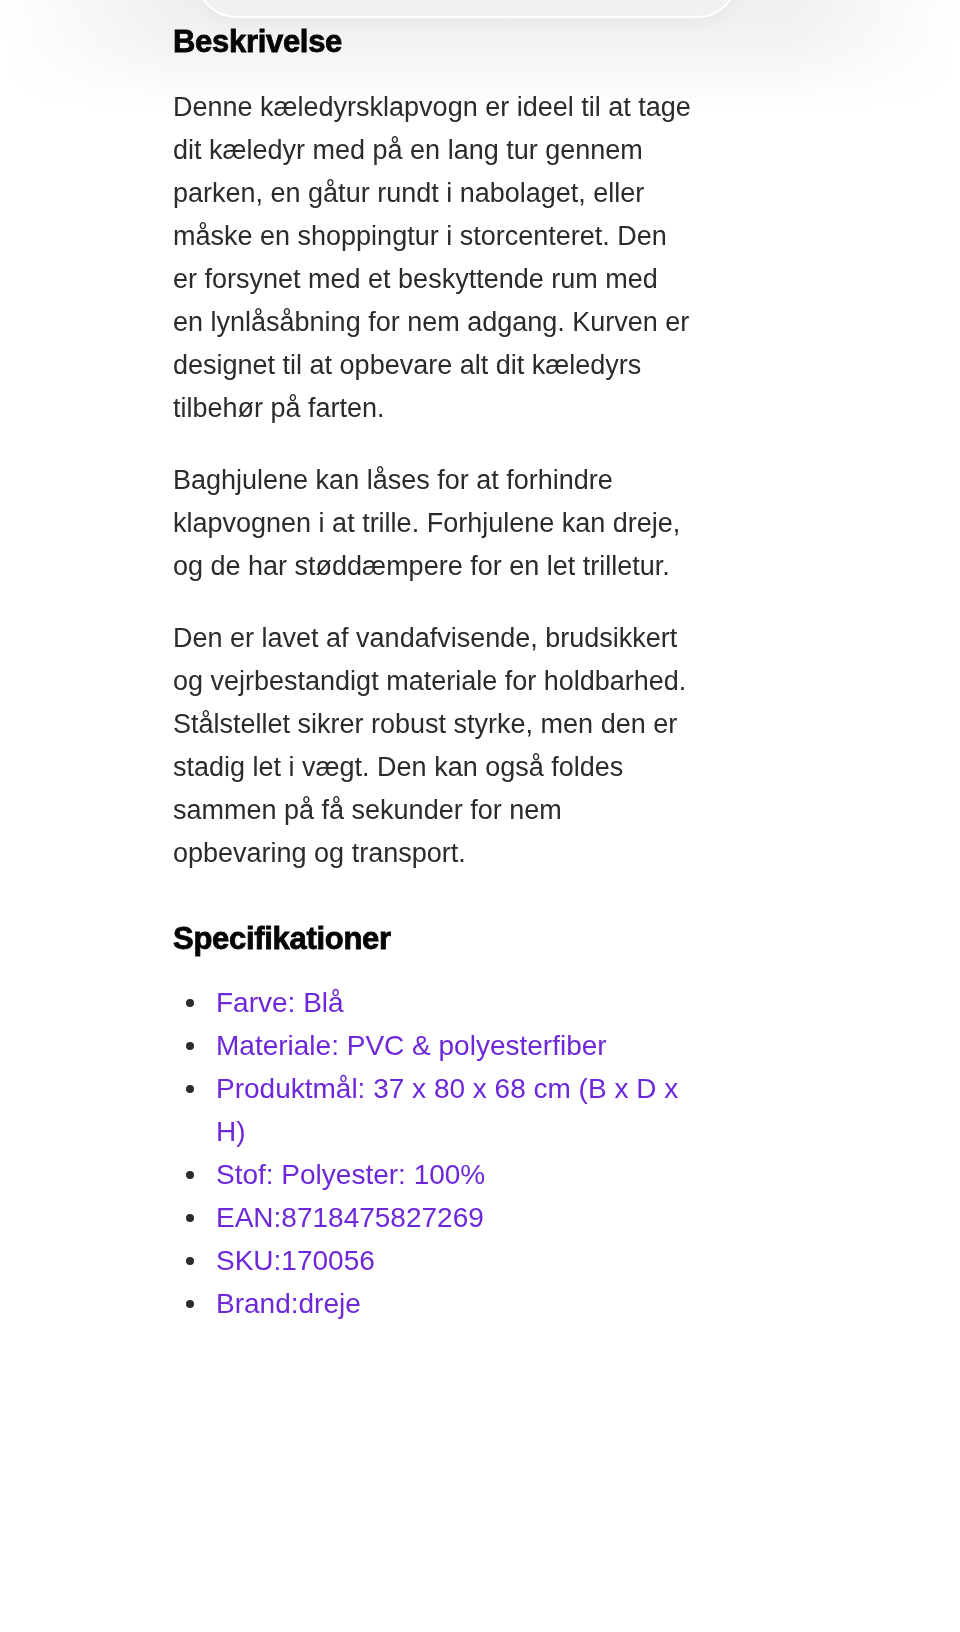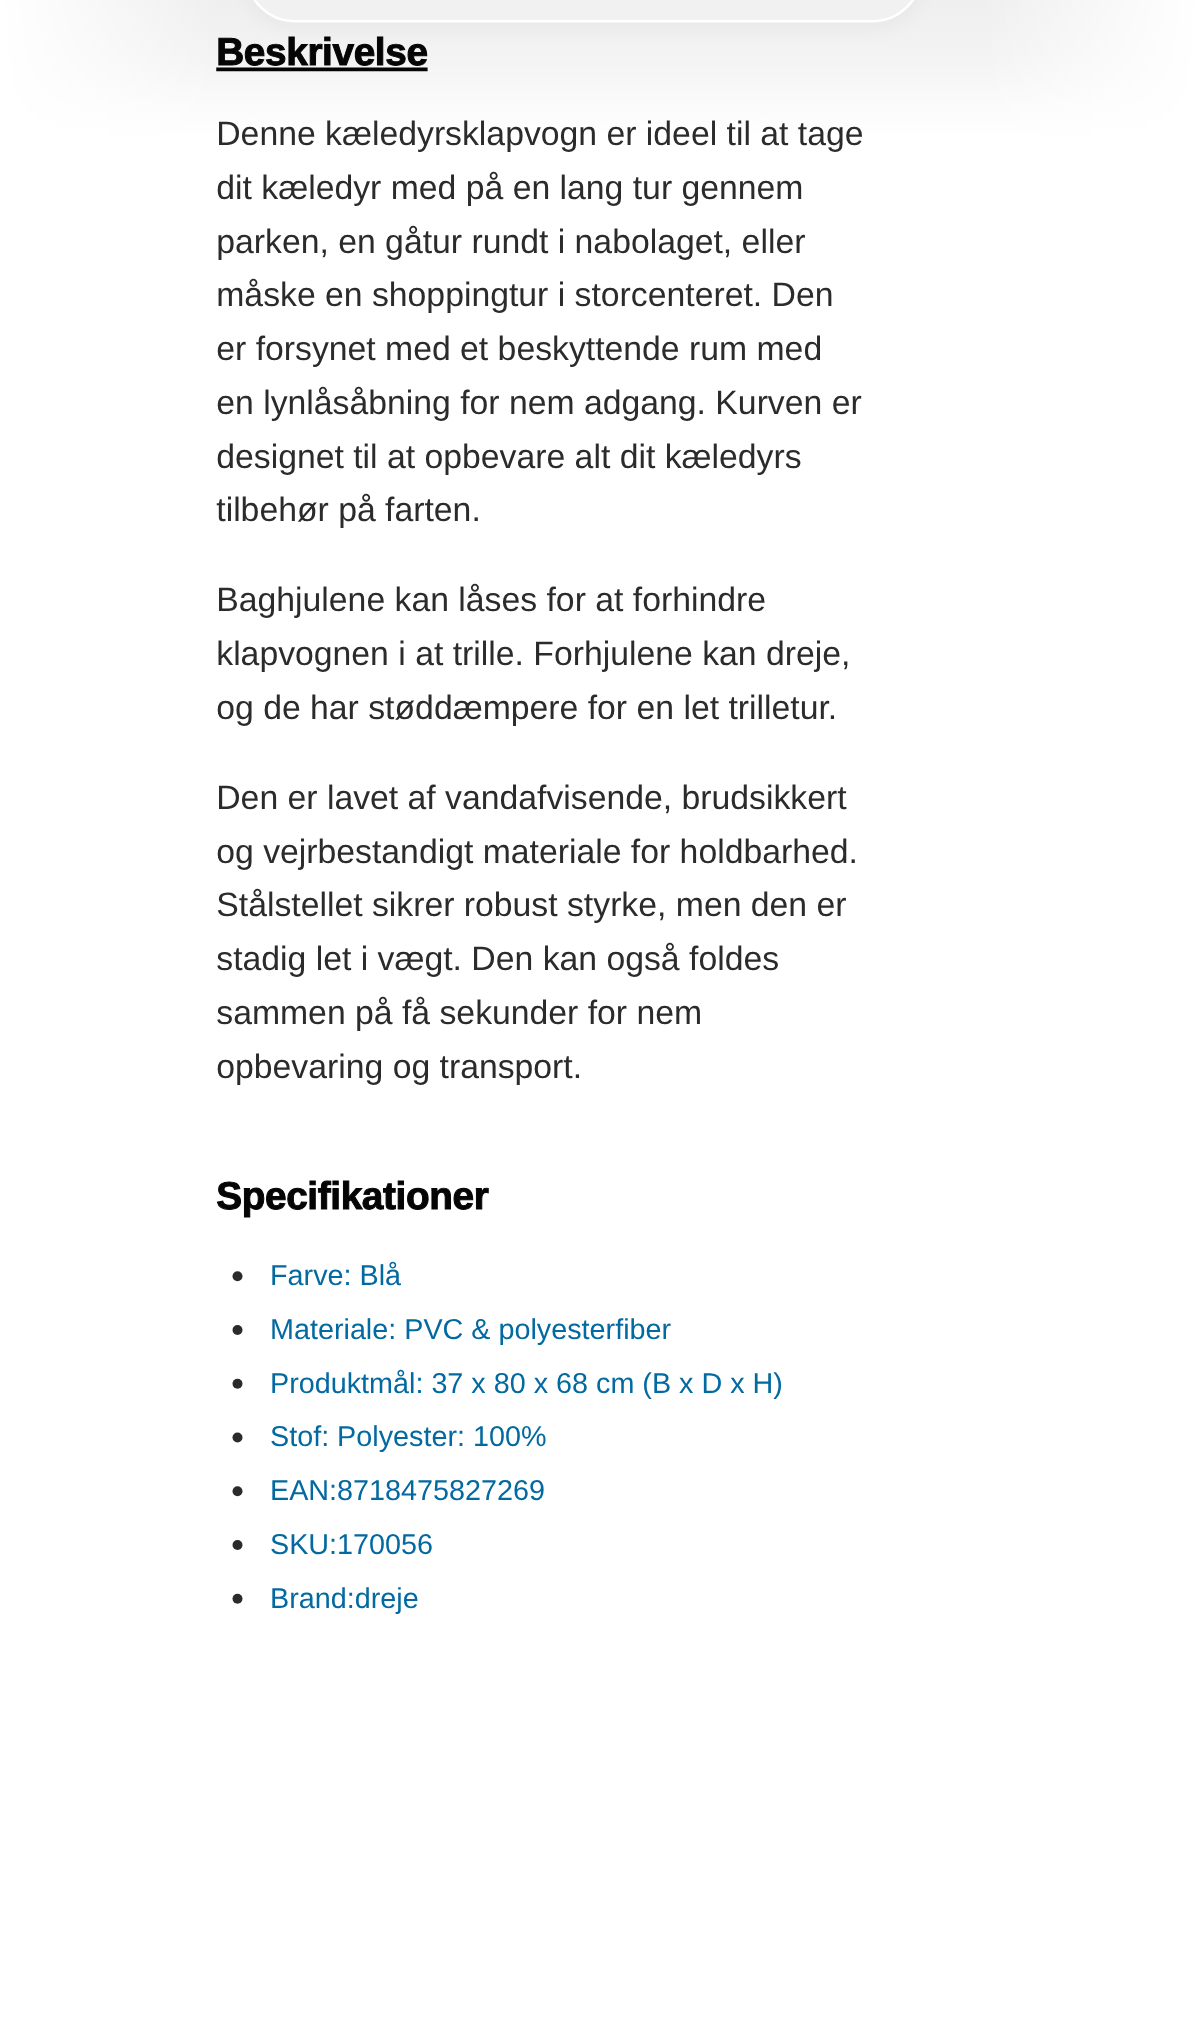--- a/index.html
+++ b/index.html
@@ -41,39 +41,39 @@
     }
     h2 {
       font-family: "Liberation Sans", "DejaVu Sans", sans-serif;
       font-weight: 900;
       font-size: 31px;
       color: #050505;
       margin: 0;
       letter-spacing: -0.3px;
       -webkit-text-stroke: 0.8px #050505;
     }
-    .h-desc { margin-top: 4px; margin-bottom: 26px; text-decoration: underline; }
-    .h-spec { margin-top: 64px; margin-bottom: 24px; }
+    .h-desc { margin-top: 4px; margin-bottom: 26px; }
+    .h-spec { margin-top: 46px; margin-bottom: 24px; }
     p {
       margin: 0 12px 29px 0;
       font-size: 27px;
       line-height: 43px;
       color: #2b2b2b;
     }
     ul {
       margin: 0;
       padding: 0;
       list-style: none;
     }
     li {
       position: relative;
       padding-left: 43px;
-      font-size: 23px;
+      font-size: 28px;
       line-height: 43px;
-      color: #0369a1;
+      color: #6d28d9;
     }
     .bullet {
       position: absolute;
       left: 13px;
       top: 18px;
       width: 8px;
       height: 8px;
       border-radius: 50%;
       background: #2b2b2b;
     }

